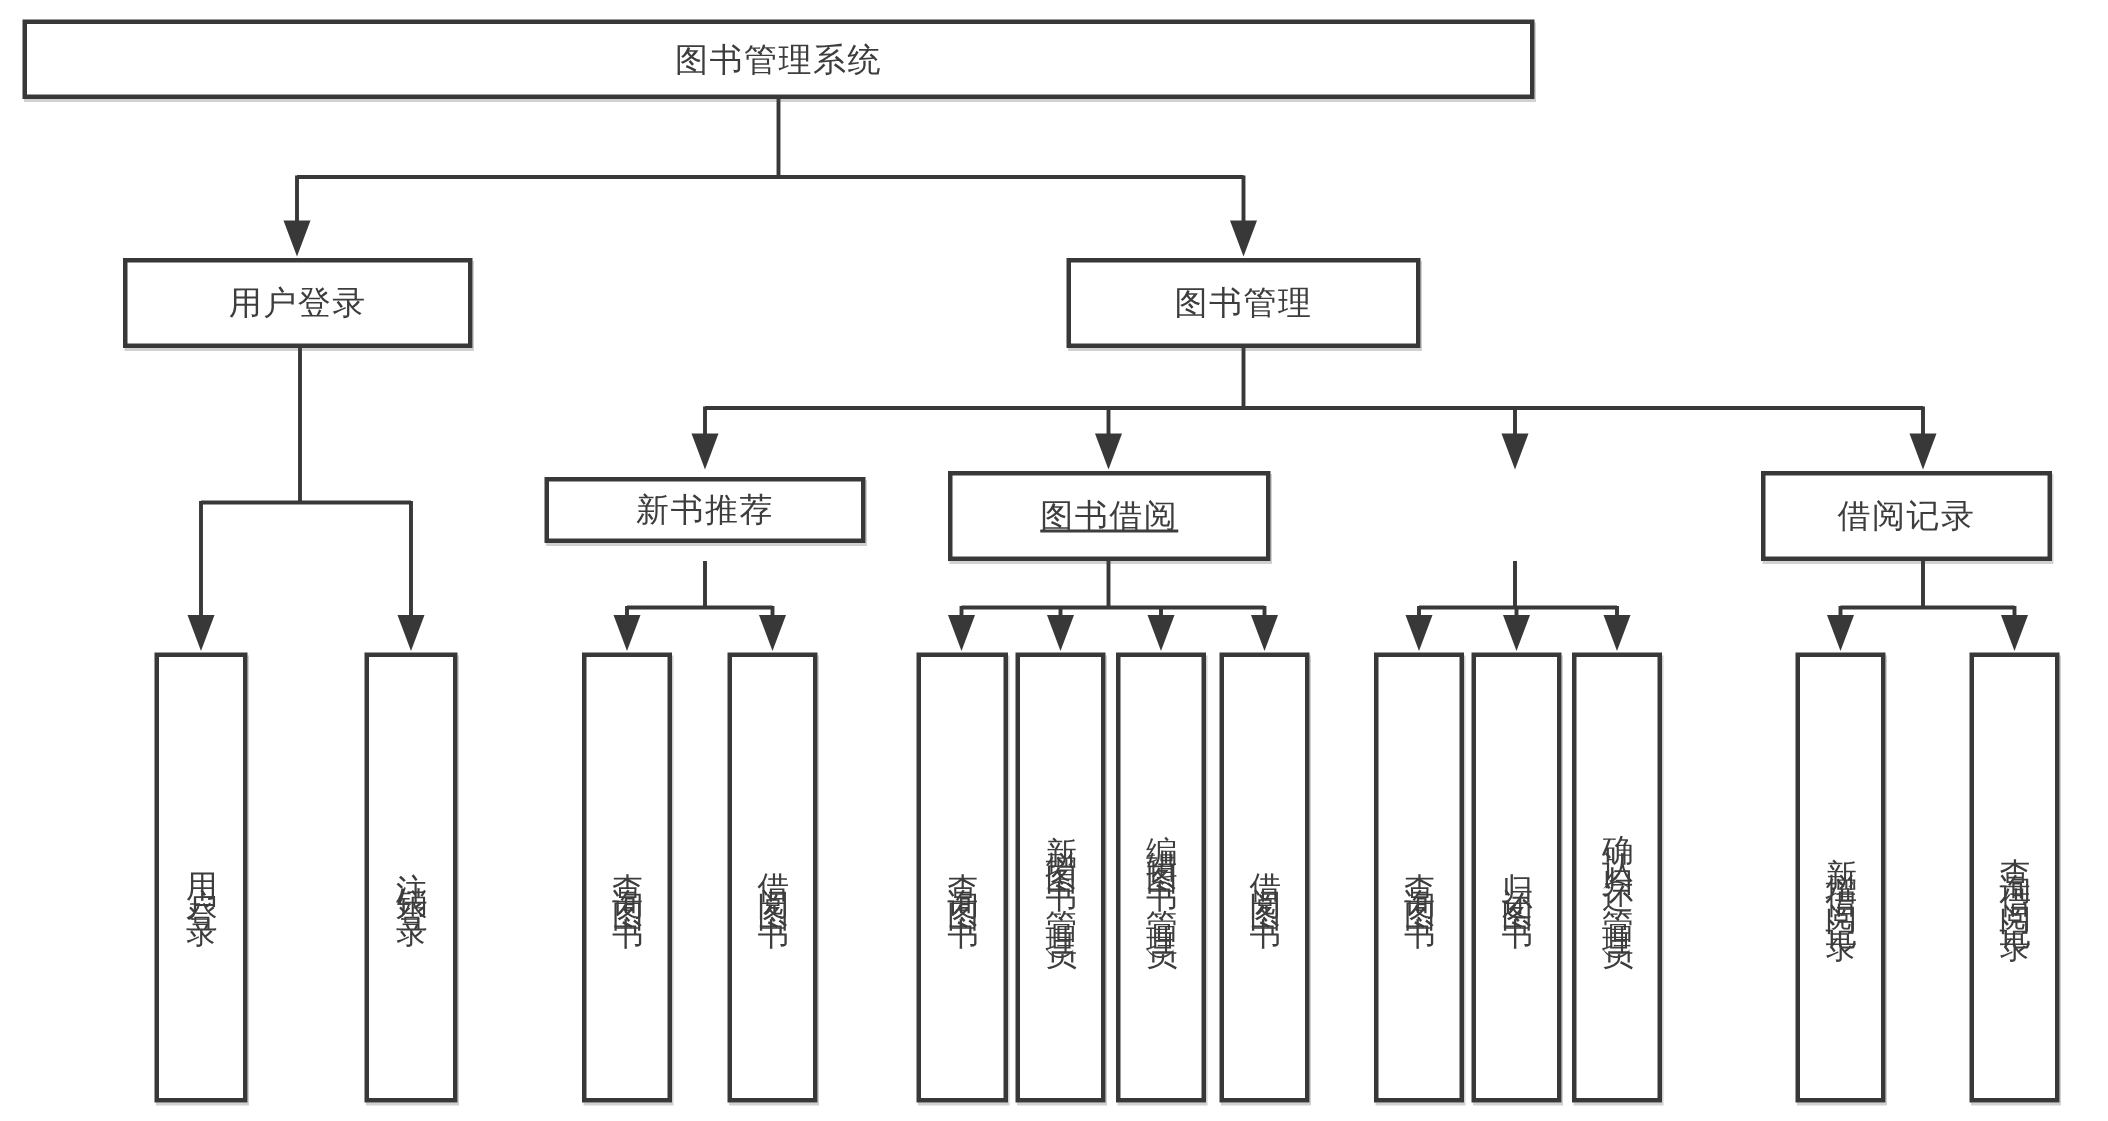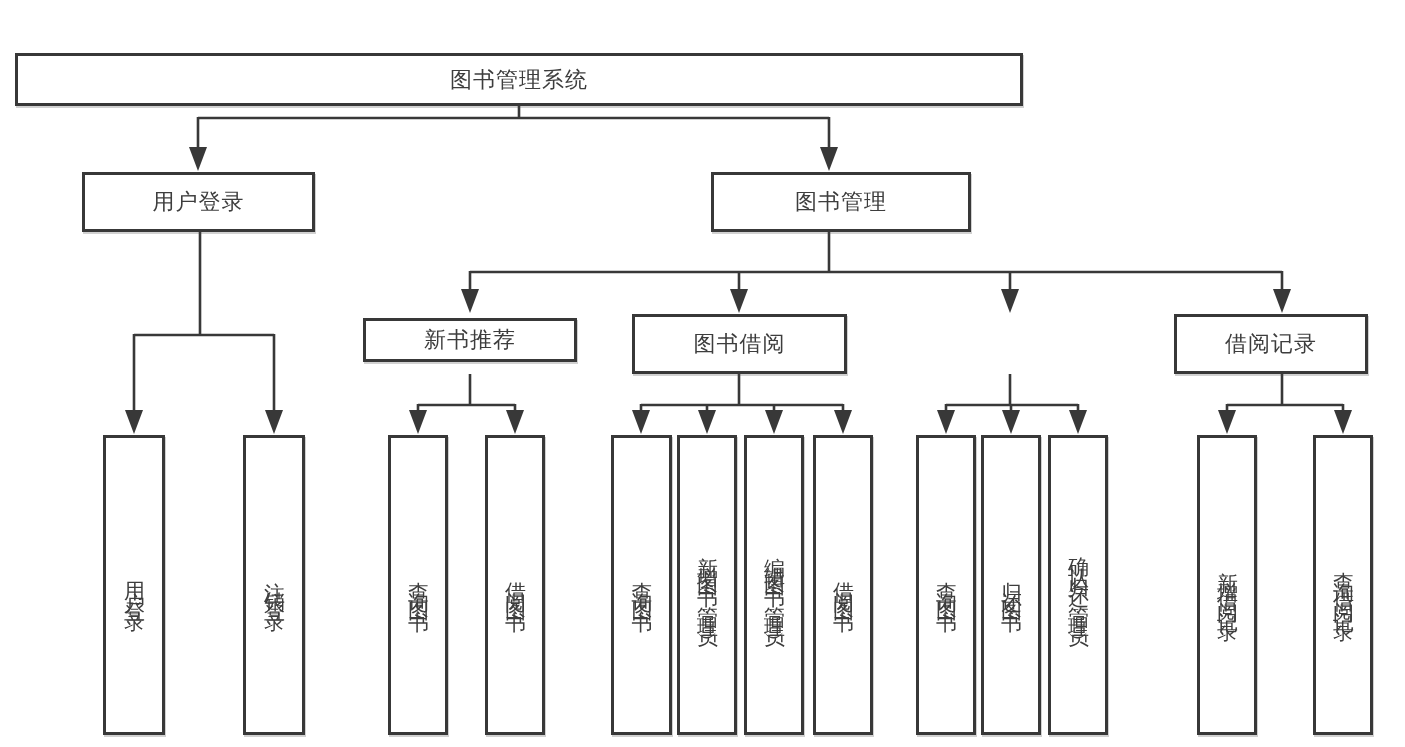--- a/index.html
+++ b/index.html
@@ -102,27 +102,27 @@
     <path d="M1010 374 V405 M946 405 H1078 M946 404 V413 M1011 404 V413 M1078 404 V413"></path>
     <polygon points="937,410 955,410 946,434"></polygon>
     <polygon points="1002,410 1020,410 1011,434"></polygon>
     <polygon points="1069,410 1087,410 1078,434"></polygon>
 
     <path d="M1282 374 V405 M1227 405 H1343 M1227 404 V413 M1343 404 V413"></path>
     <polygon points="1218,410 1236,410 1227,434"></polygon>
     <polygon points="1334,410 1352,410 1343,434"></polygon>
   </svg>
 
-  <div class="node h" style="left:15px; top:13px; width:1008px; height:53px;margin-top:40px;">图书管理系统</div>
+  <div class="node h" style="left:15px; top:13px; width:1008px; height:53px;">图书管理系统</div>
 
   <div class="node h" style="left:82px; top:172px; width:233px; height:60px;">用户登录</div>
-  <div class="node h" style="left:711px; top:172px; width:260px; height:60px;">图书管理</div>
+  <div class="node h" style="left:711px; top:172px; width:236px; height:60px;">图书管理</div>
 
   <div class="node h" style="left:363px; top:318px; width:214px; height:44px;">新书推荐</div>
-  <div class="node h" style="left:632px; top:314px; width:215px; height:60px;">图书借阅</div>
+  <div class="node h" style="left:632px; top:314px; width:215px; height:60px;text-decoration:underline;">图书借阅</div>
   <div class="node h" style="left:1174px; top:314px; width:194px; height:60px;">借阅记录</div>
 
   <div class="node v" style="left:103px; top:435px; width:62px; height:300px;">用户登录</div>
   <div class="node v" style="left:243px; top:435px; width:62px; height:300px;">注销登录</div>
 
   <div class="node v" style="left:388px; top:435px; width:60px; height:300px;">查询图书</div>
   <div class="node v" style="left:485px; top:435px; width:60px; height:300px;">借阅图书</div>
 
   <div class="node v" style="left:611px; top:435px; width:61px; height:300px;">查询图书</div>
   <div class="node v" style="left:677px; top:435px; width:60px; height:300px;">新增图书（管理员）</div>

